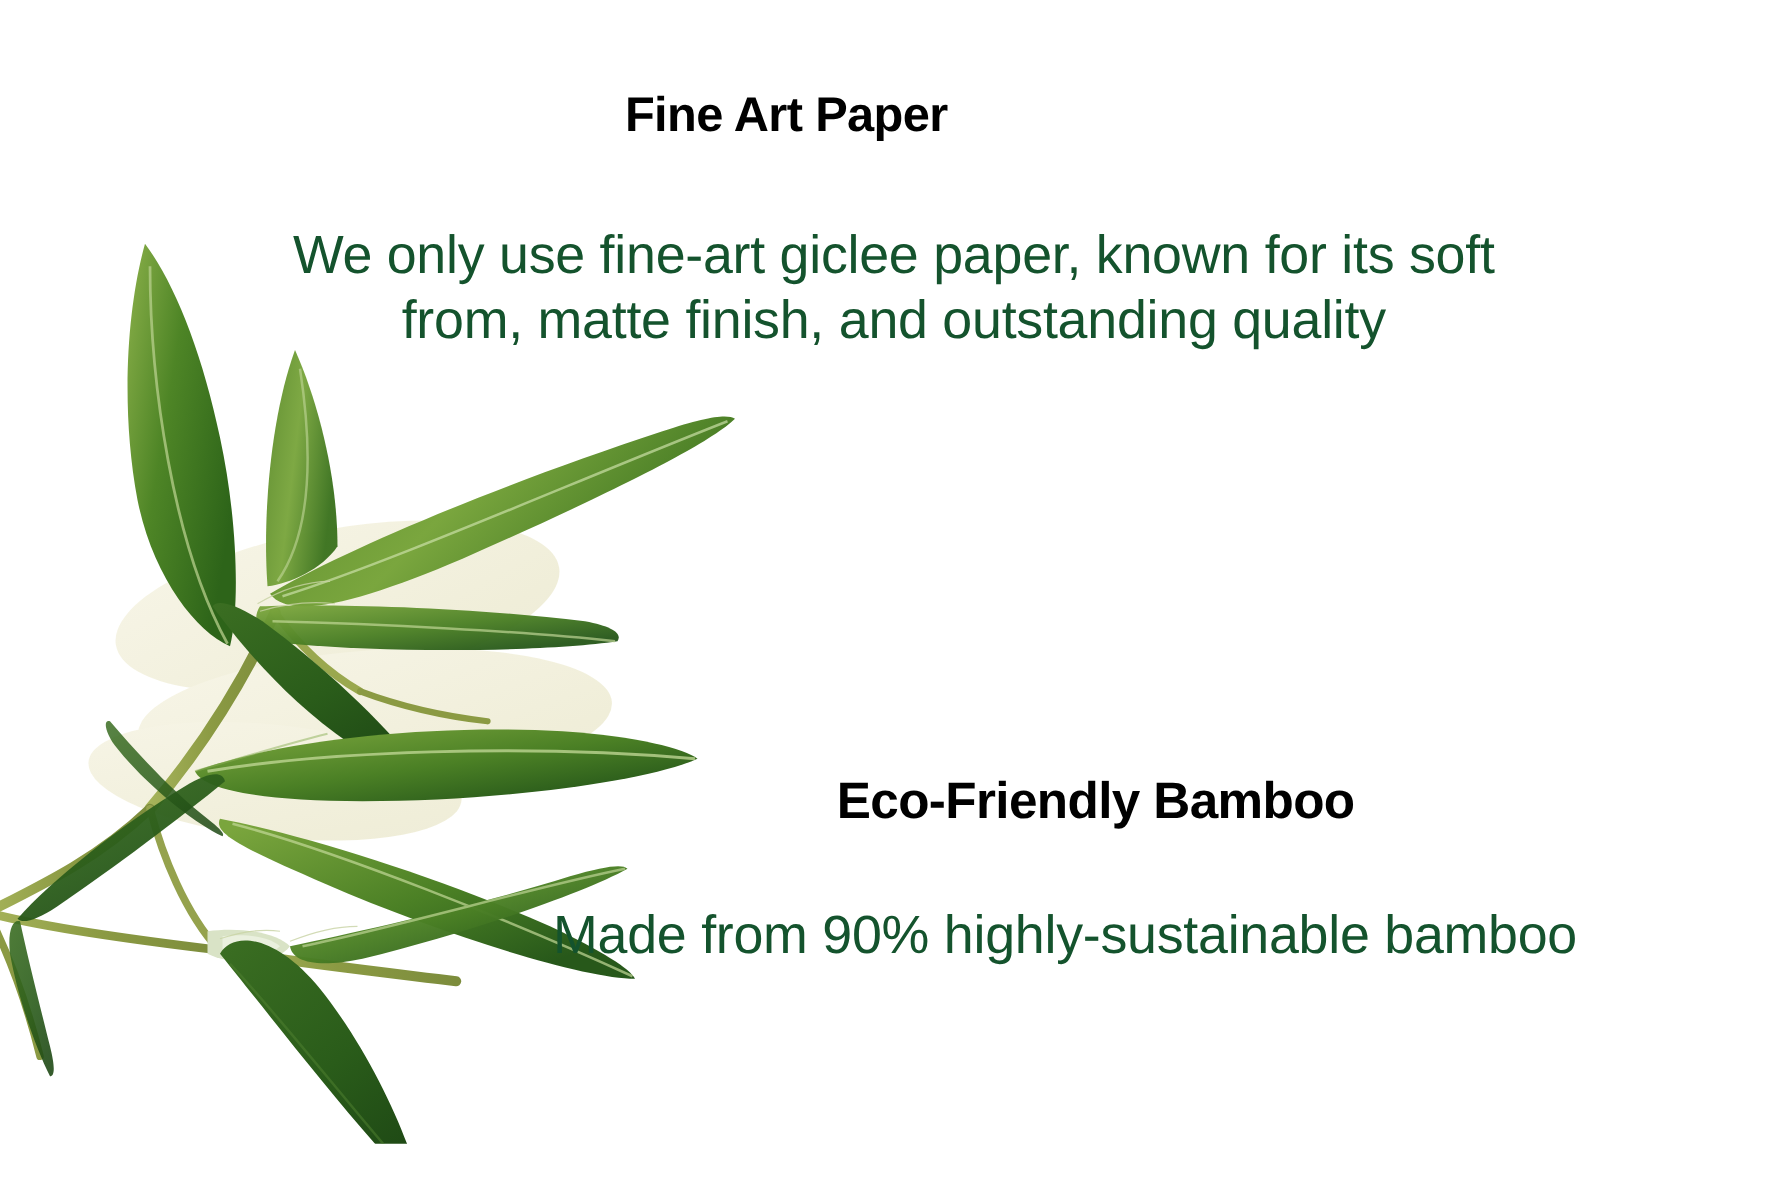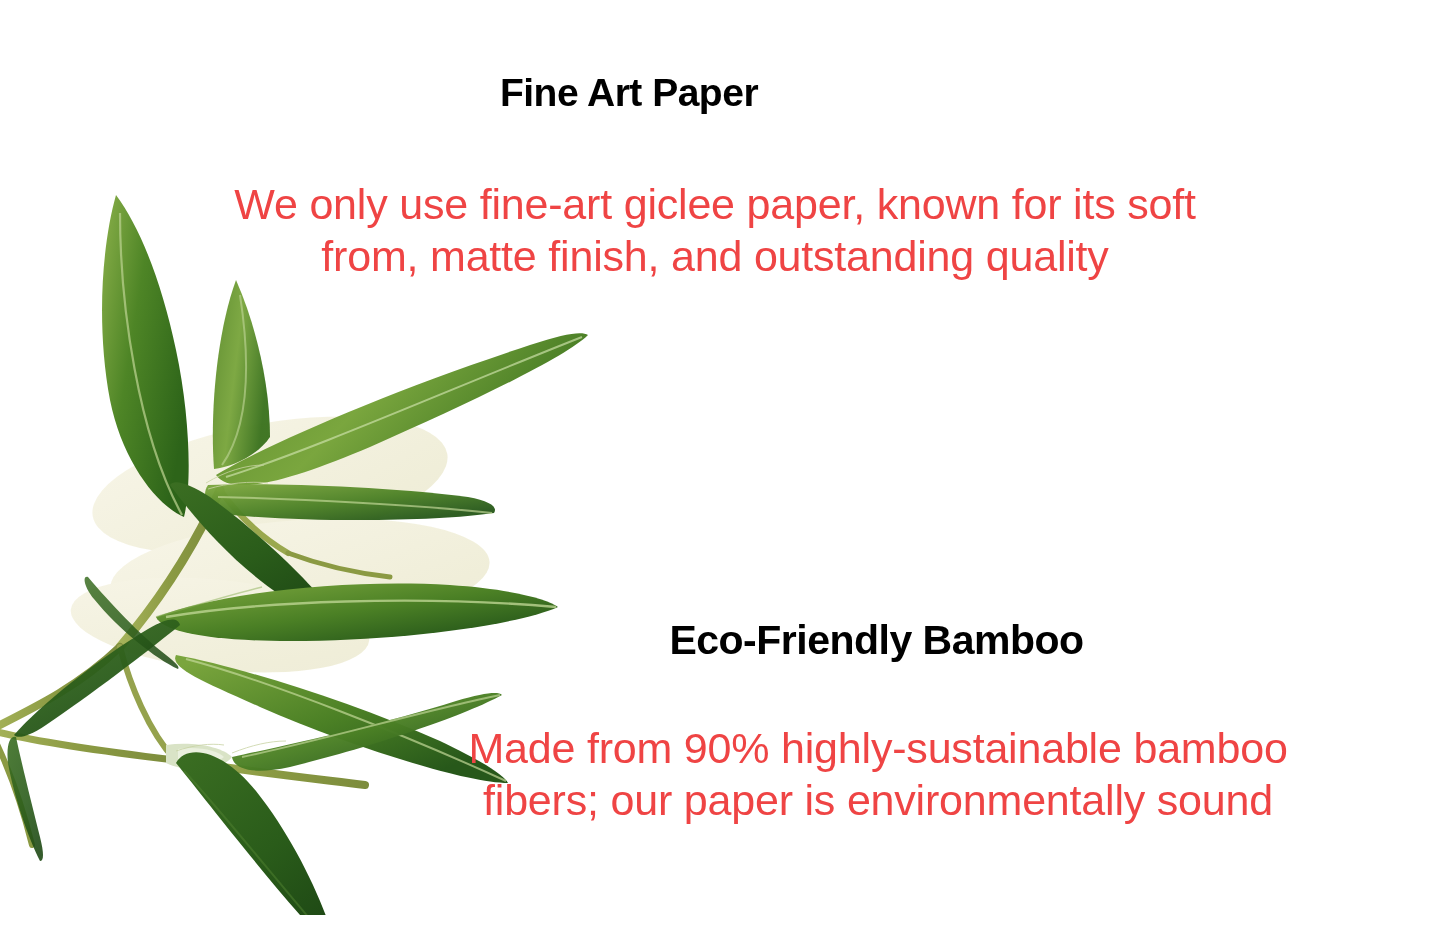--- a/index.html
+++ b/index.html
@@ -46,35 +46,35 @@
     text-align: center;
     padding-left: 300px;
     box-sizing: border-box;
     font-size: 41px;
   }
 
   .body-copy {
     position: absolute;
     font-family: "Liberation Sans", sans-serif;
     font-weight: 300;
-    color: #ef4444;
+    color: #14532d;
     text-align: center;
     line-height: 1.22;
     letter-spacing: -0.2px;
   }
 
   #copy-paper {
     left: 120px;
     top: 178px;
     width: 1190px;
     font-size: 43px;
   }
 
   #copy-bamboo {
-    left: 363px;
+    left: 337px;
     top: 722px;
     width: 1030px;
     font-size: 43px;
   }
 
   .copy-line { display: block; }
 
   
   #bamboo-art {
     position: absolute;
@@ -229,16 +229,15 @@
 
   <div class="body-copy" id="copy-paper">
     <span class="copy-line">We only use fine-art giclee paper, known for its soft</span>
     <span class="copy-line">from, matte finish, and outstanding quality</span>
   </div>
 
   <div class="heading" id="heading-eco-bamboo">Eco-Friendly Bamboo</div>
 
   <div class="body-copy" id="copy-bamboo">
     <span class="copy-line">Made from 90% highly-sustainable bamboo</span>
-    <span class="copy-line">fibers; our paper is environmentally sound</span>
   </div>
 
 </div>
 
 </body></html>

